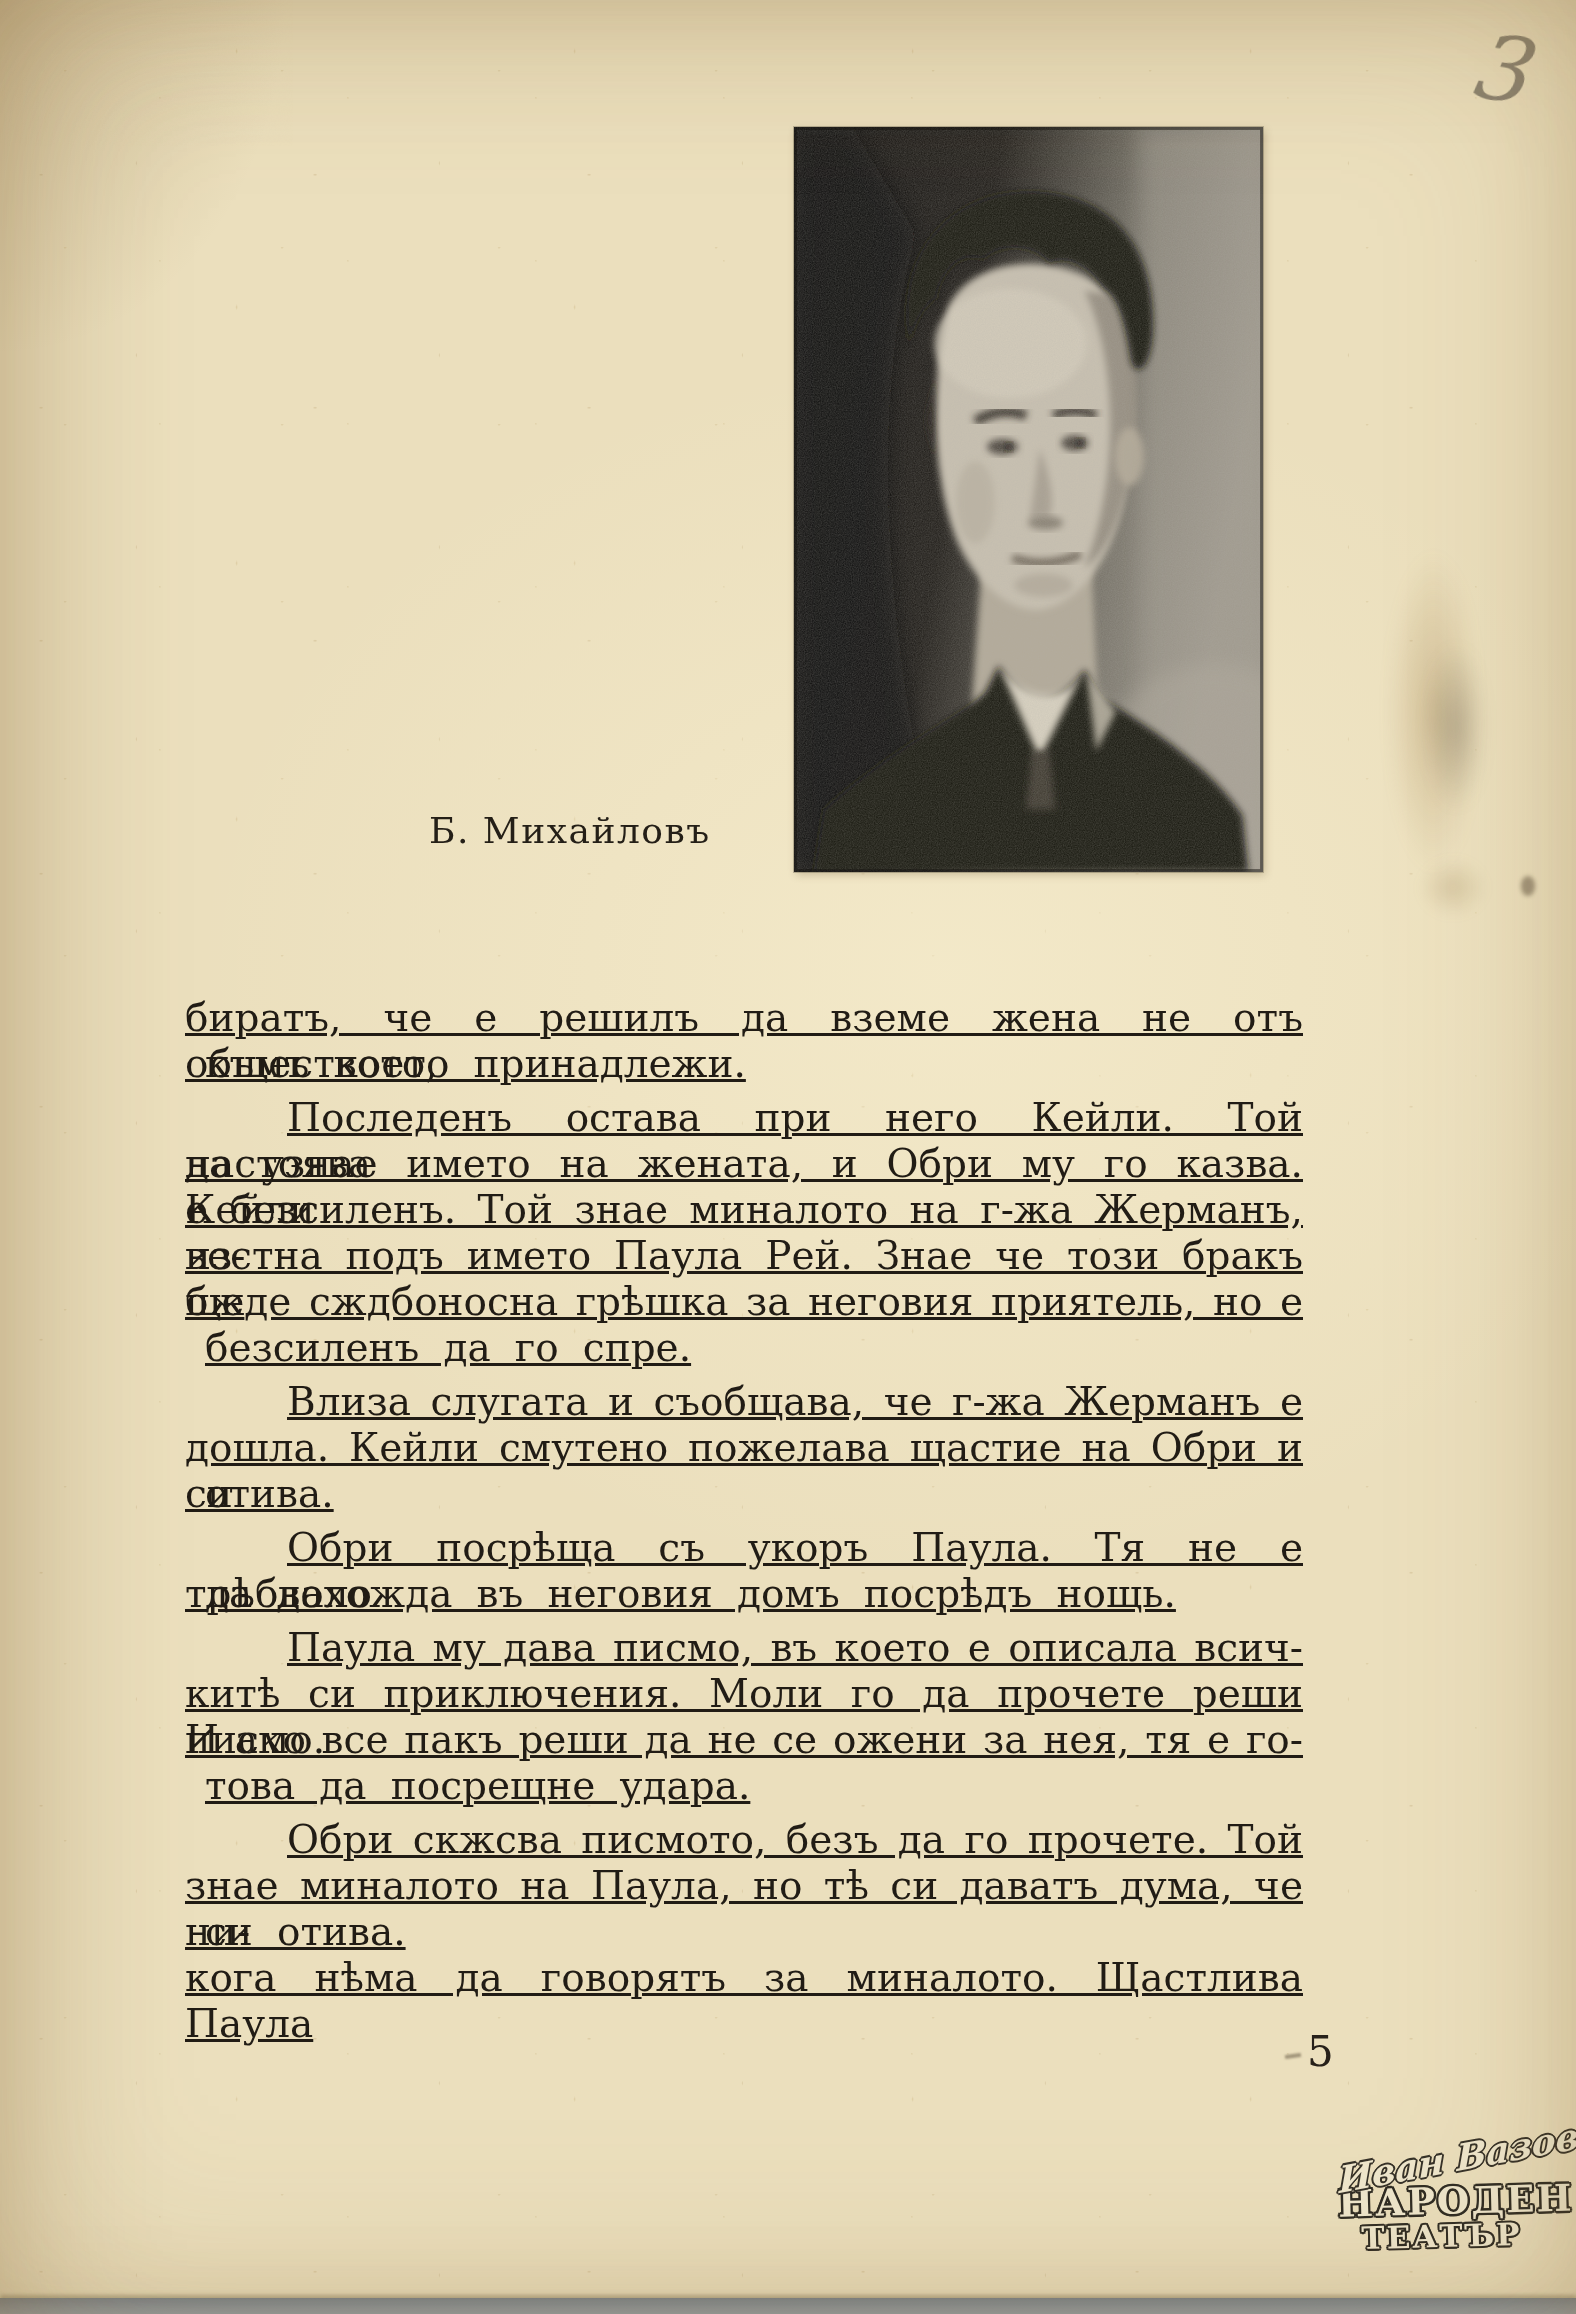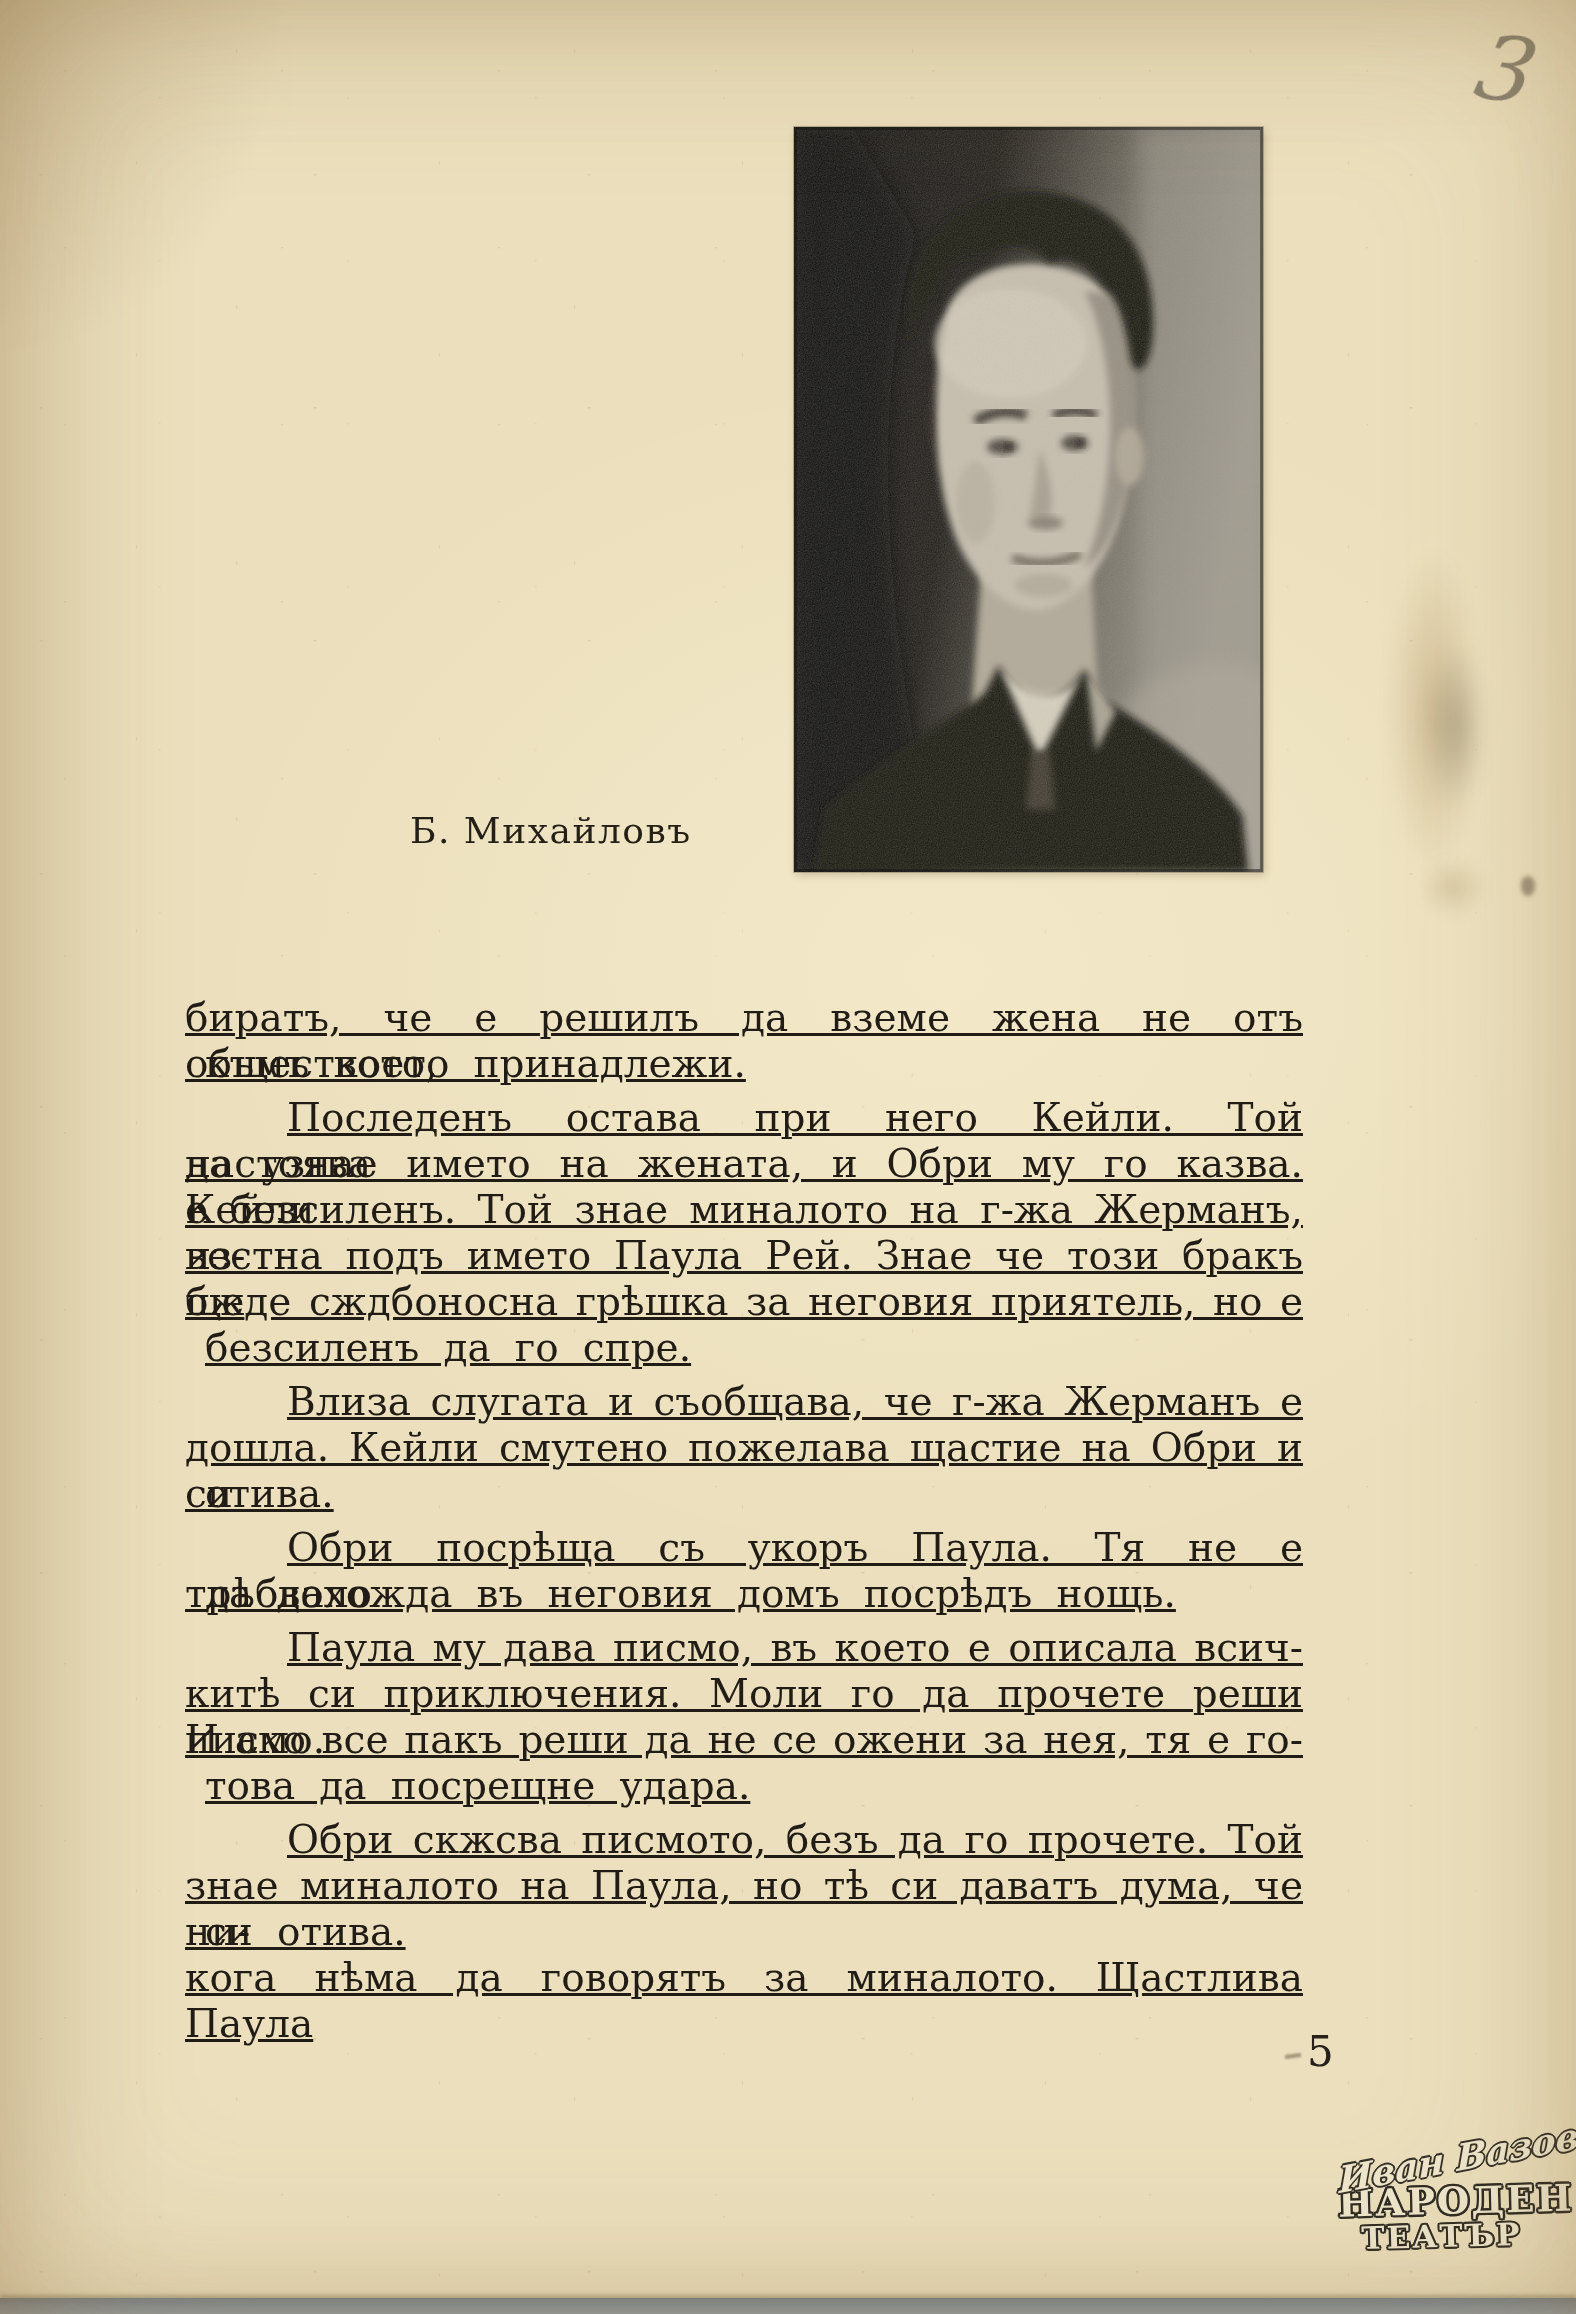--- a/index.html
+++ b/index.html
@@ -59,21 +59,21 @@
     filter:blur(0.4px);
   }
 
   
   .photo{position:absolute;left:794px;top:127px;width:469px;height:745px;
     box-shadow:0 0 0 1px rgba(40,34,24,.25), 2px 2.9px 7.8px rgba(90,70,35,.25);}
   .photo svg{display:block;width:100%;height:100%;}
 
   
   .caption{
-    position:absolute;left:410px;top:810px;width:322px;
+    position:absolute;left:429px;top:810px;width:322px;
     font-size:36px;letter-spacing:1.5px;color:#241f17;
     white-space:nowrap;
   }
 
   
   .body-text{
     position:absolute;left:185px;top:995px;width:1118px;
     font-size:39px;line-height:46px;
     color:#211c15;
     text-rendering:optimizeLegibility;

